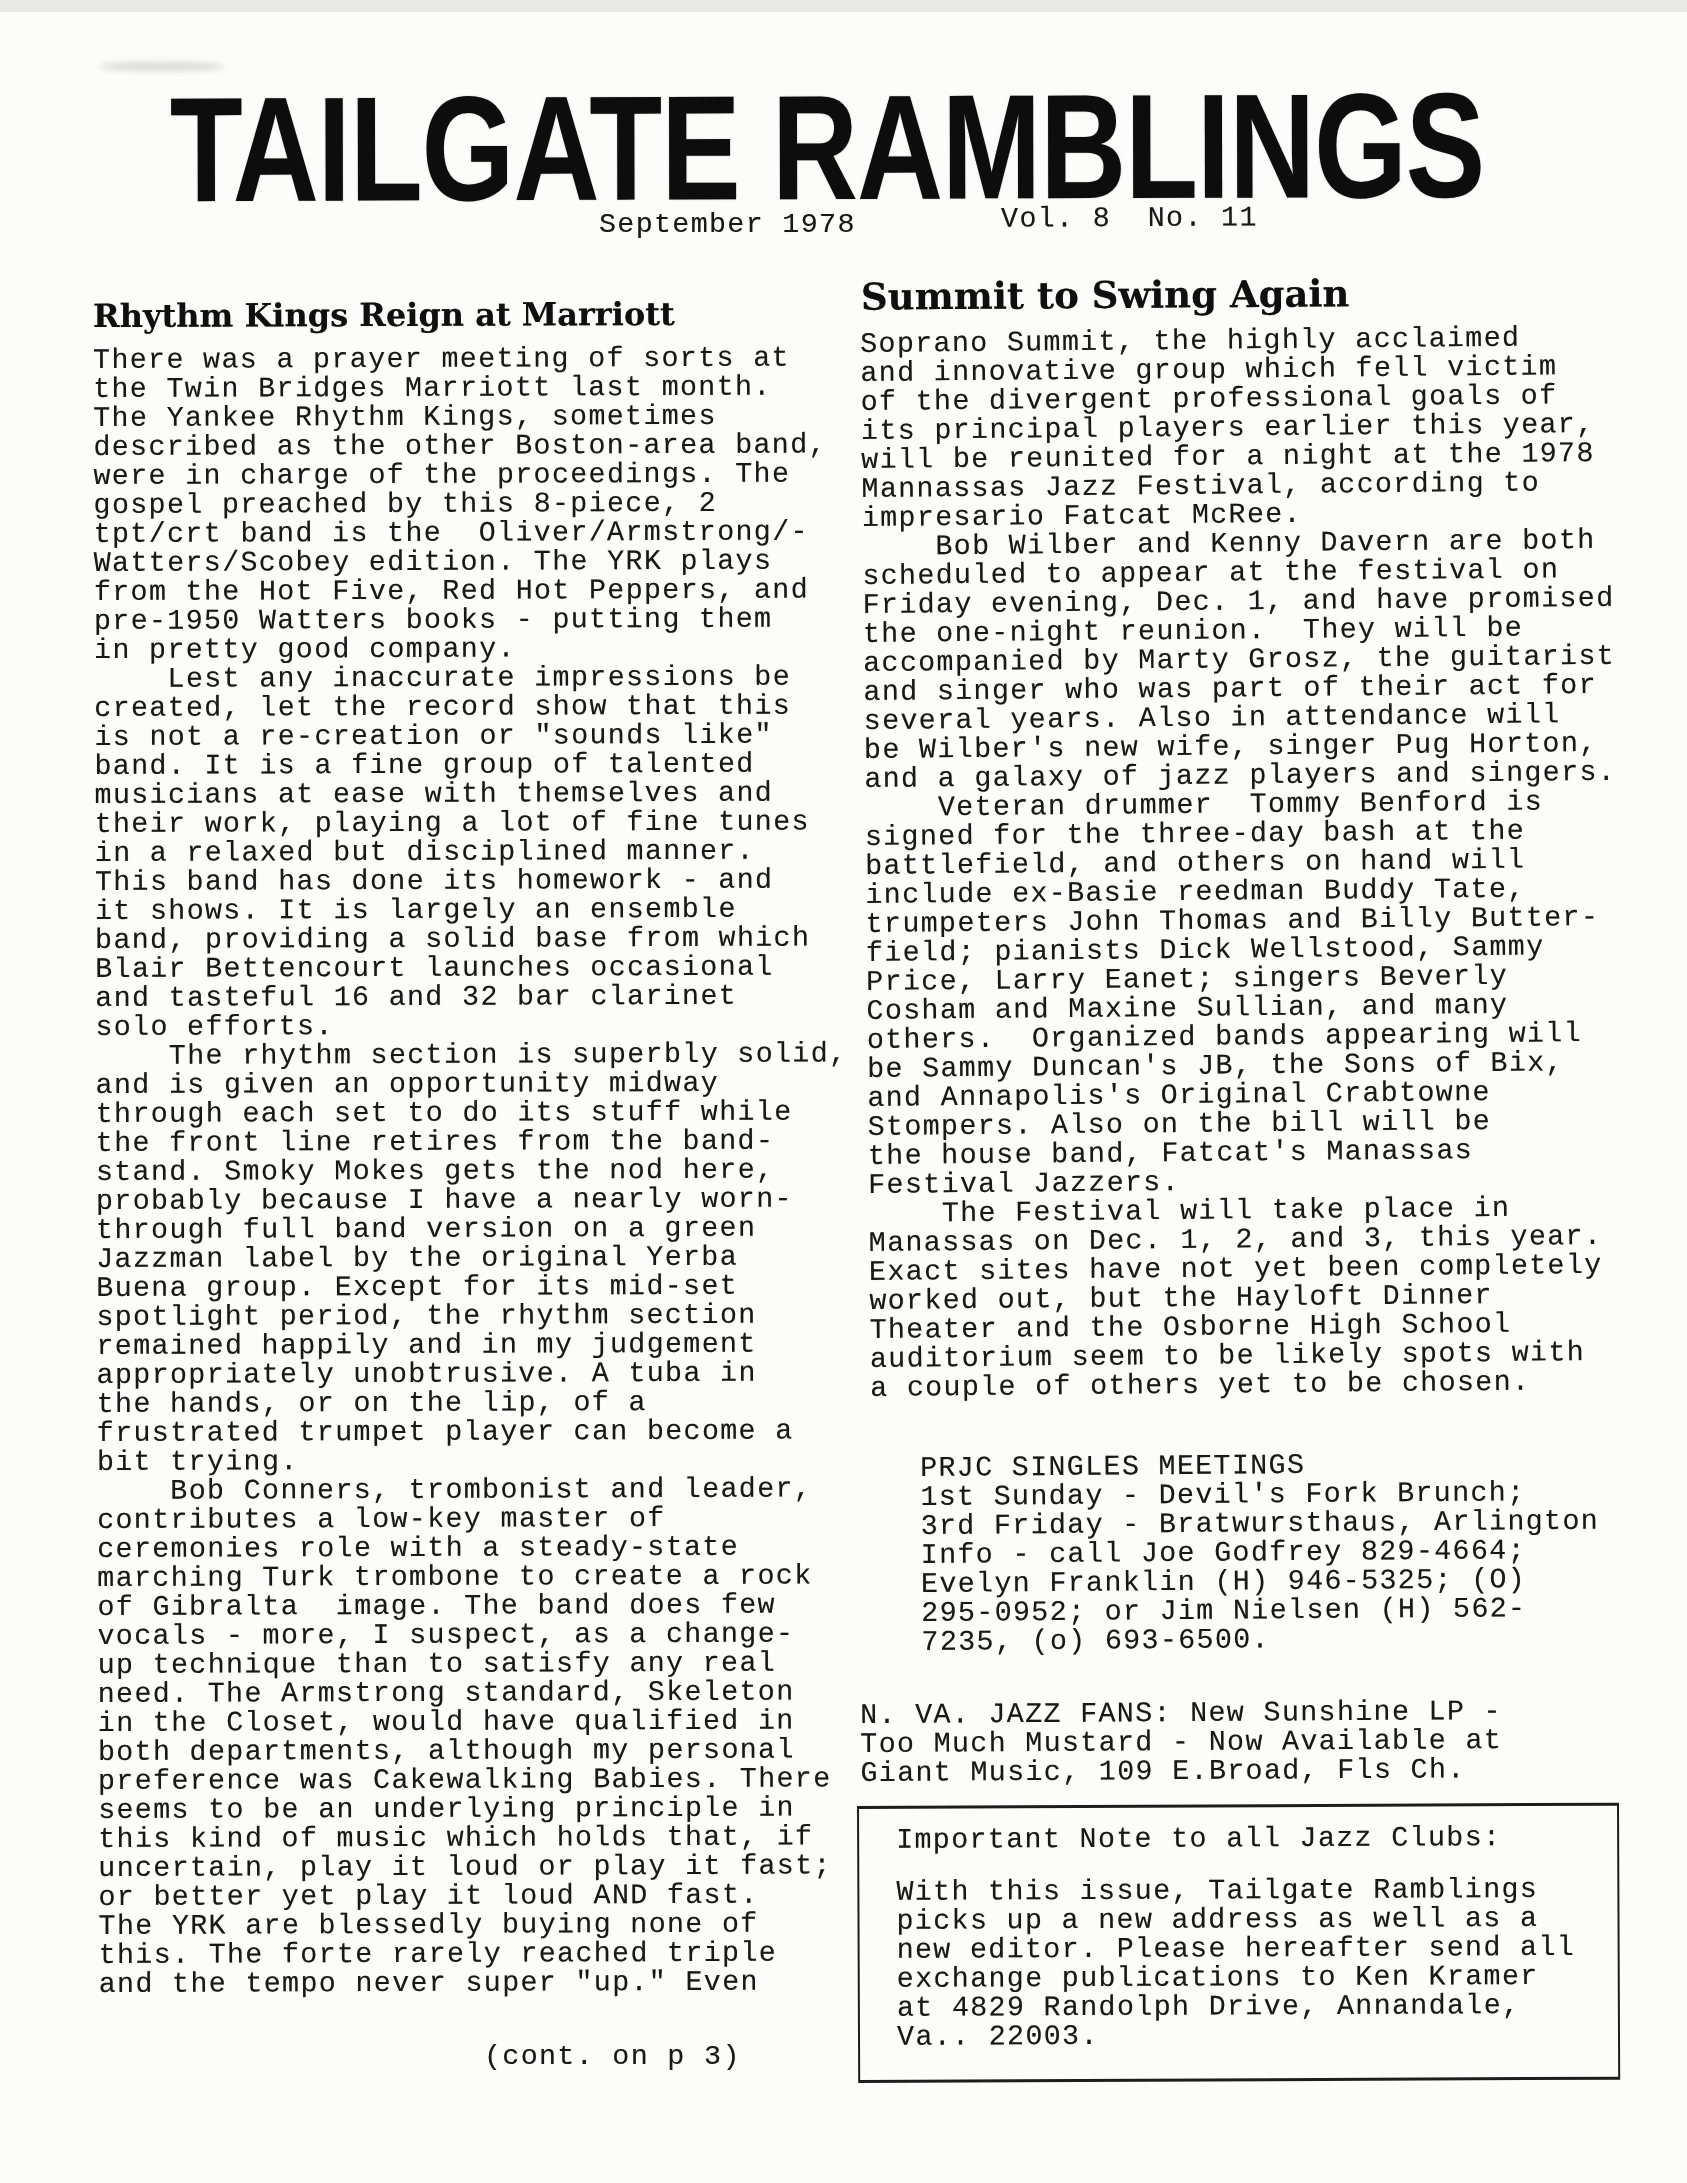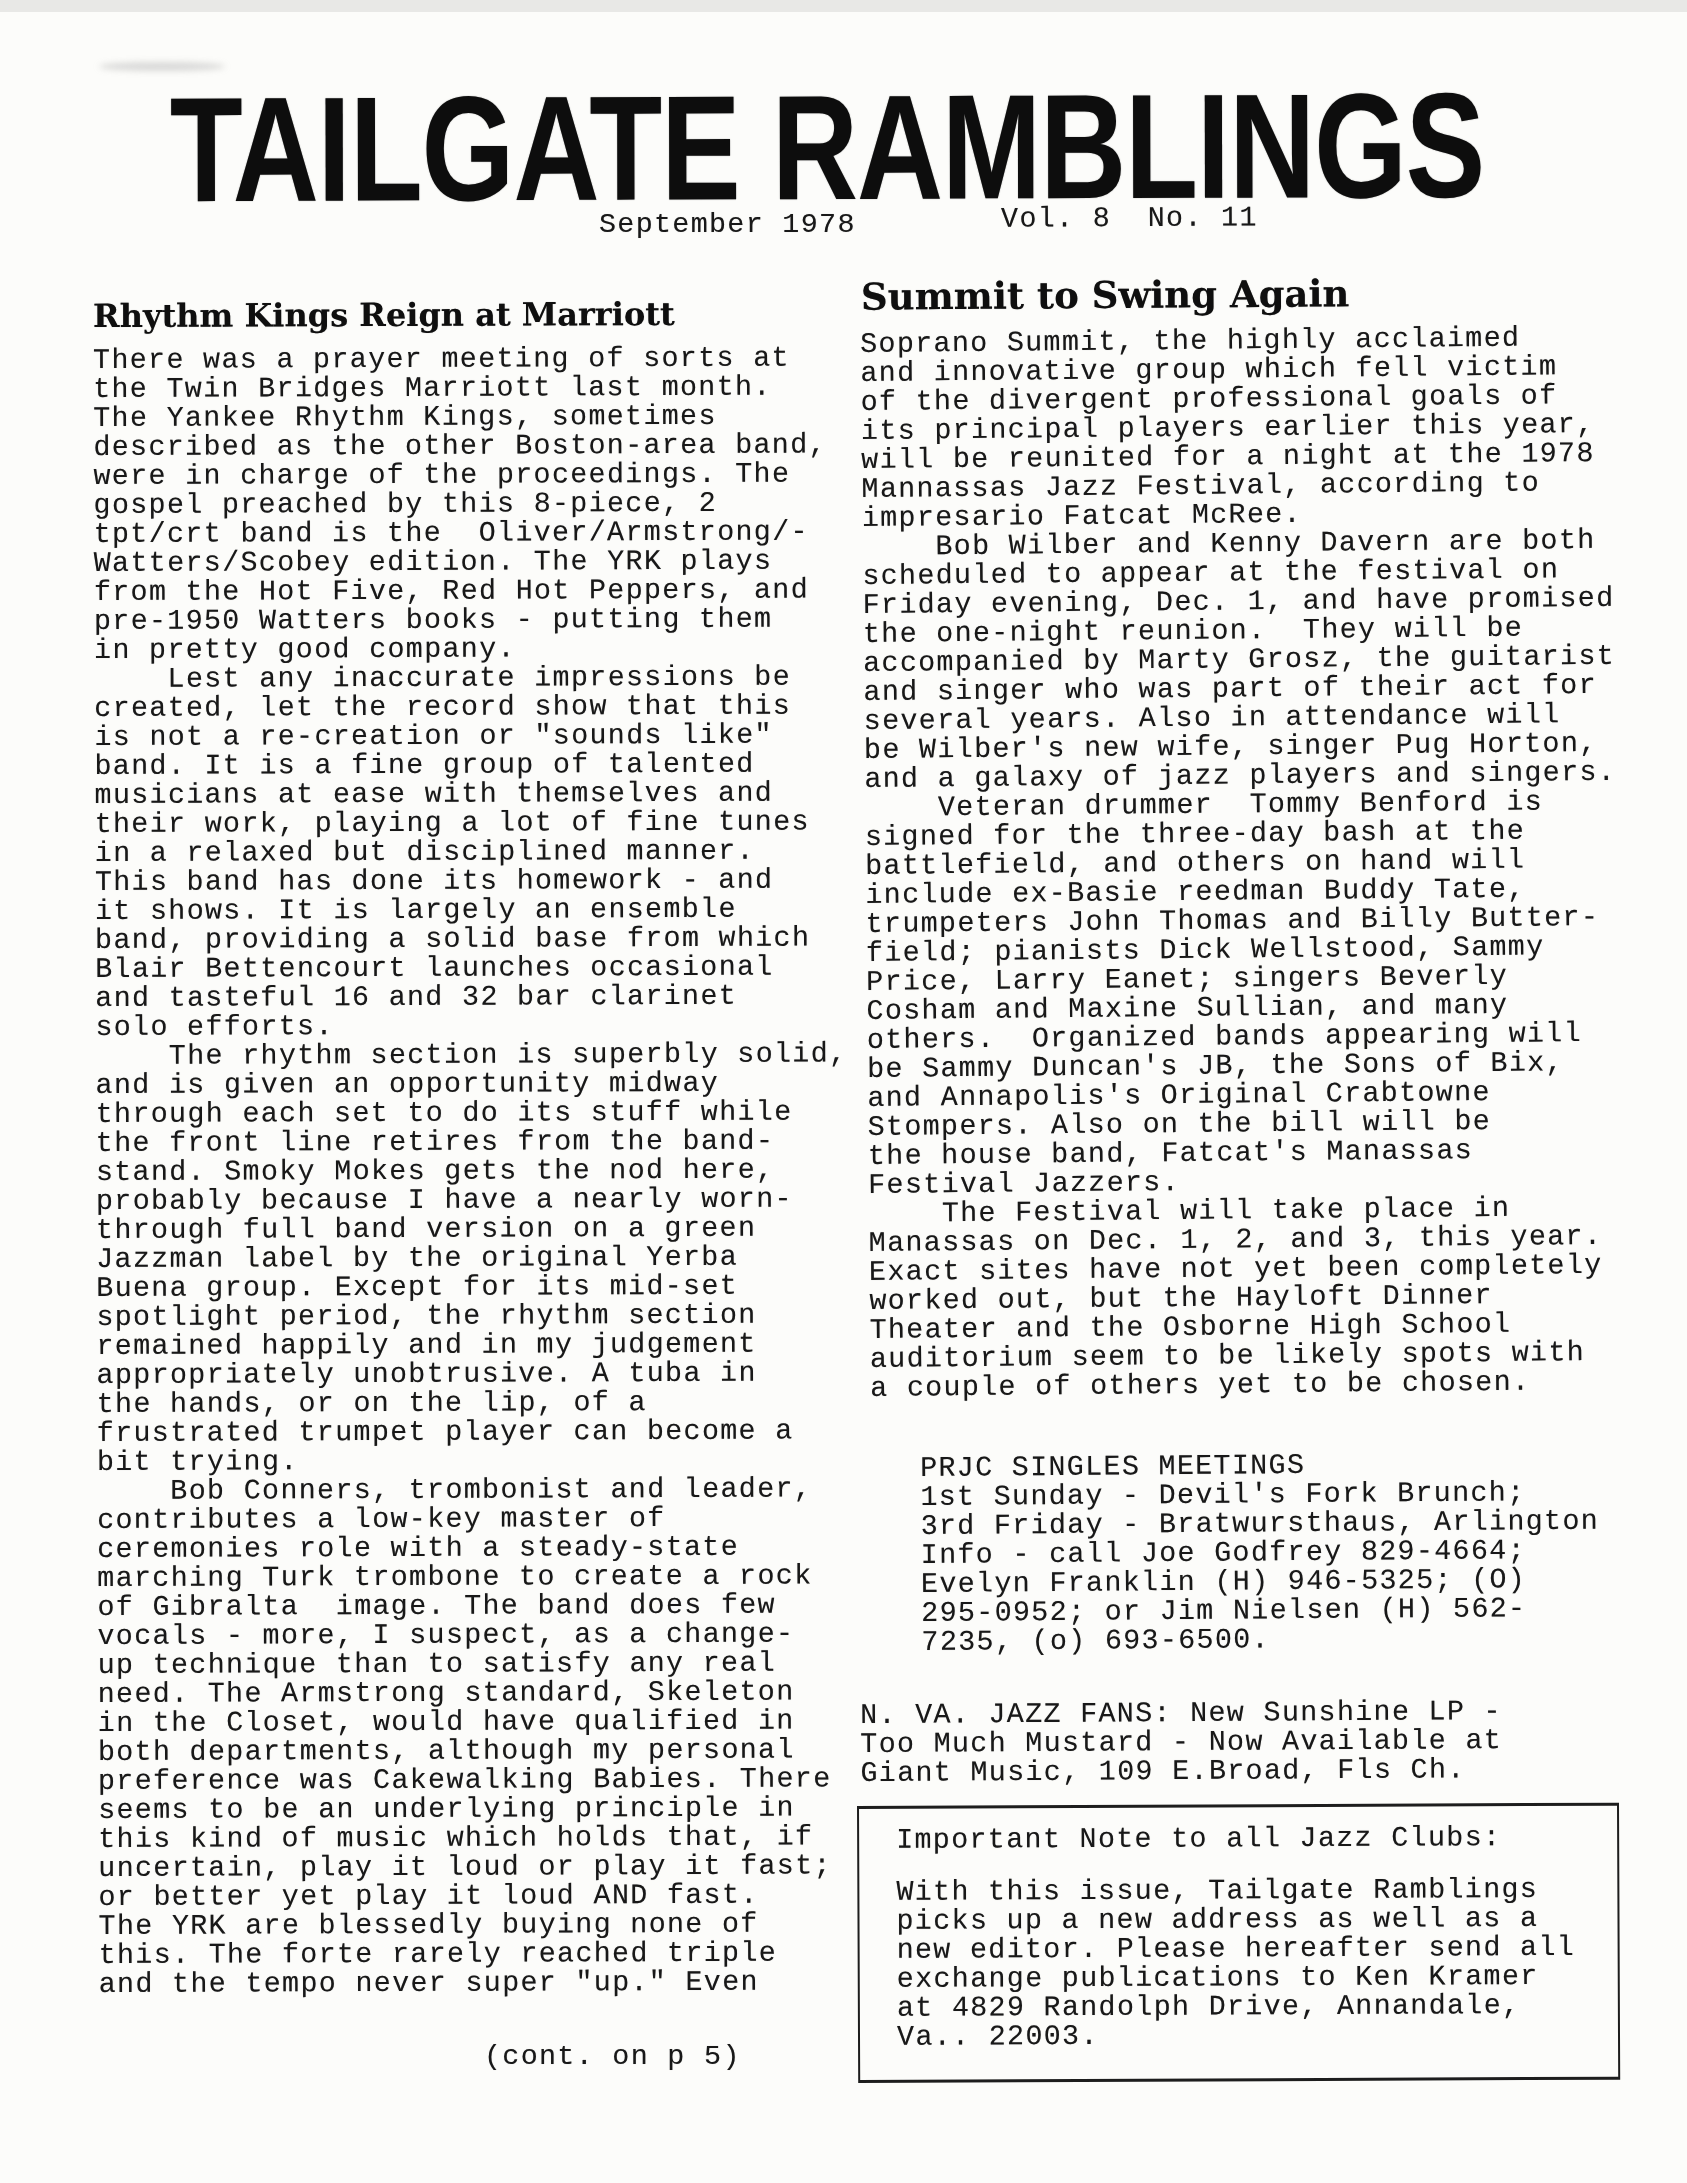--- a/index.html
+++ b/index.html
@@ -128,21 +128,21 @@
 both departments, although my personal
 preference was Cakewalking Babies. There
 seems to be an underlying principle in
 this kind of music which holds that, if
 uncertain, play it loud or play it fast;
 or better yet play it loud AND fast.
 The YRK are blessedly buying none of
 this. The forte rarely reached triple
 and the tempo never super "up." Even</pre>
 
-    <div class="typed continuation">(cont. on p 5)</div>
+    <div class="typed continuation">(cont. on p 3)</div>
   </section>
 
   <section>
     <h2 class="headline headline-right">Summit to Swing Again</h2>
 
     <pre class="typed body-right">Soprano Summit, the highly acclaimed
 and innovative group which fell victim
 of the divergent professional goals of
 its principal players earlier this year,
 will be reunited for a night at the 1978

